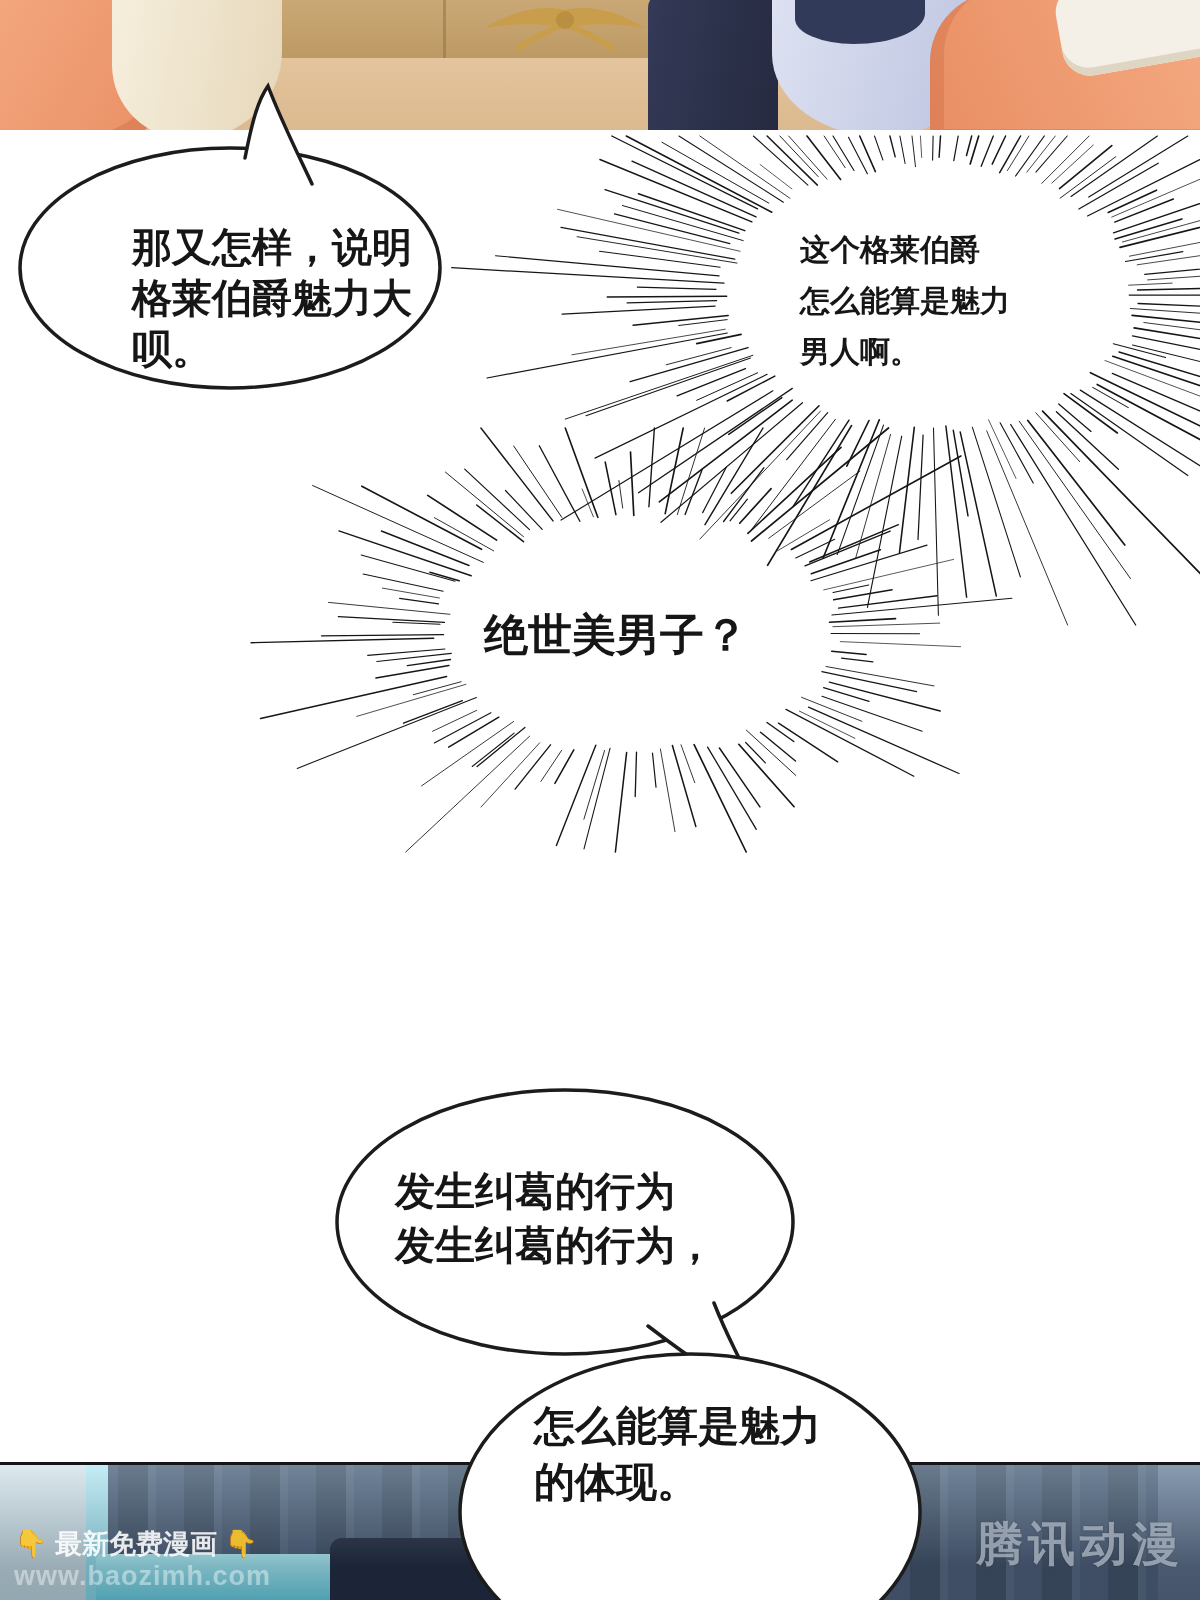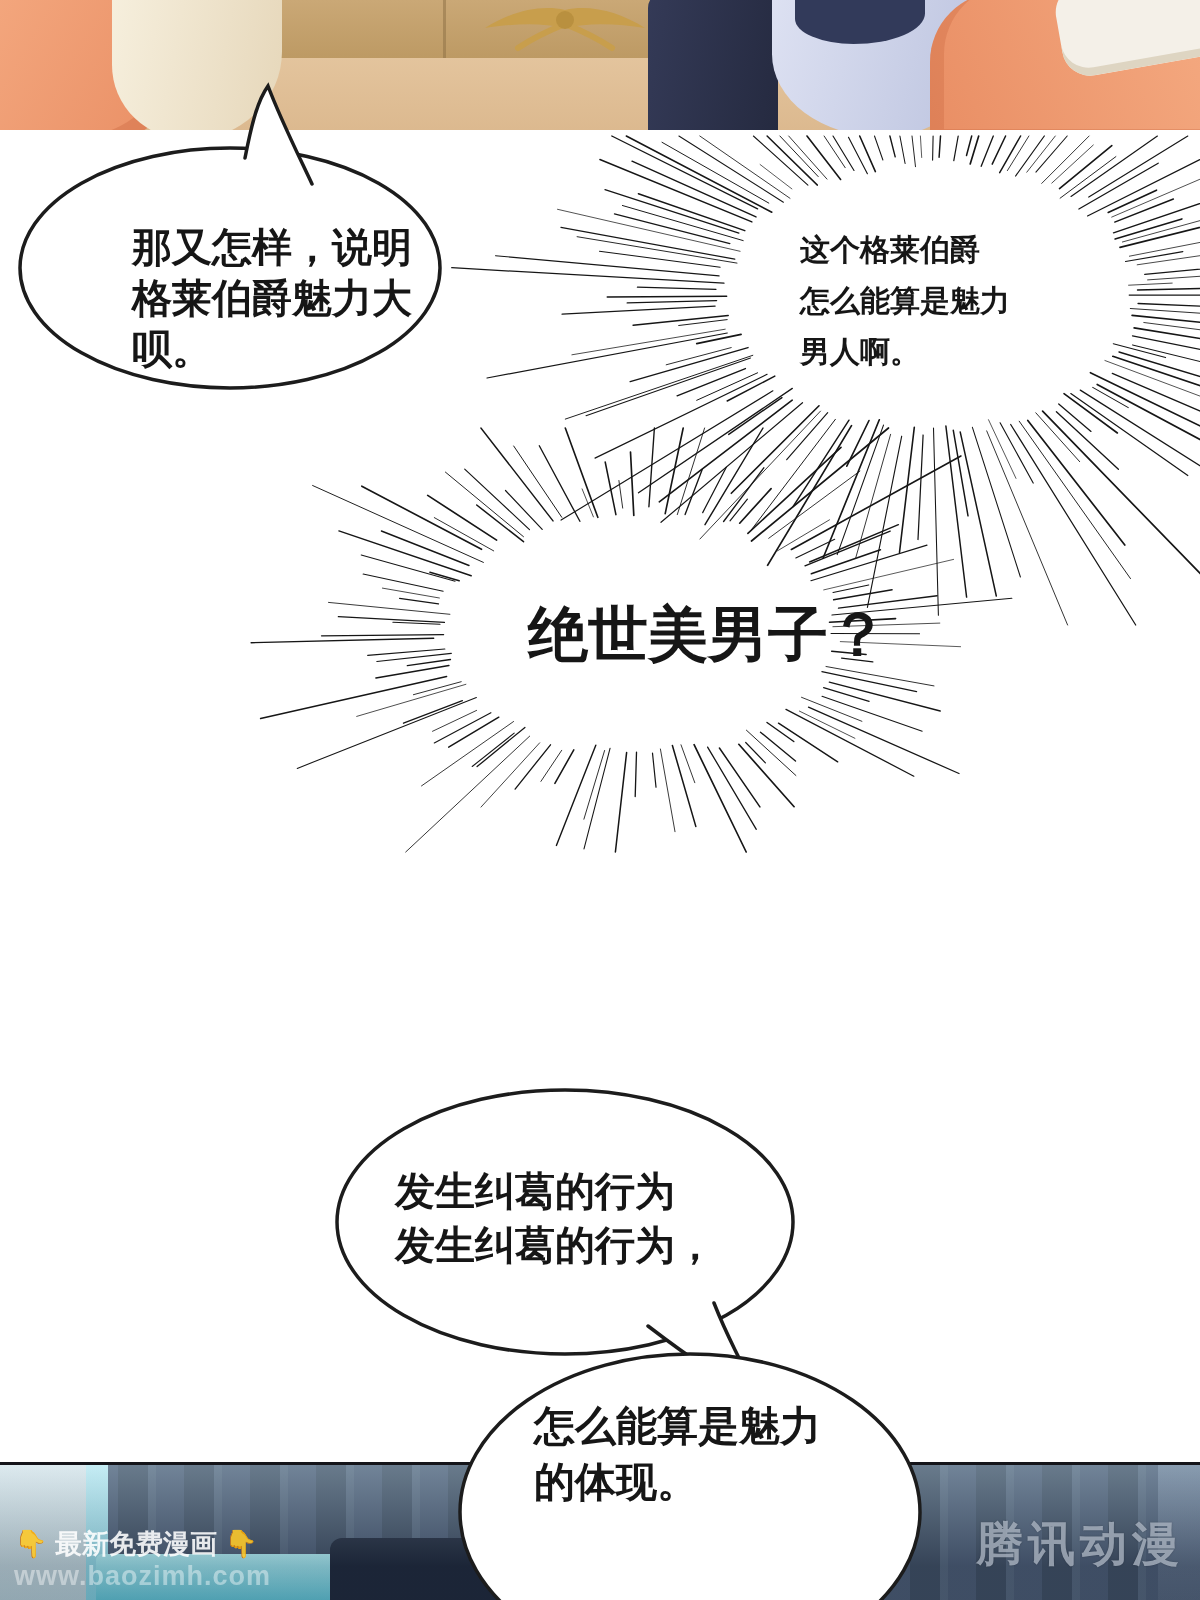--- a/index.html
+++ b/index.html
@@ -371,21 +371,21 @@
     <div>格莱伯爵魅力大</div>
     <div>呗。</div>
   </div>
 
   <div class="bubble-text" style="left:800px; top:224px; font-size:30px; line-height:51px;">
     <div>这个格莱伯爵</div>
     <div>怎么能算是魅力</div>
     <div>男人啊。</div>
   </div>
 
-  <div class="bubble-text" style="left:528px; top:610px; font-size:60px; line-height:50px;">
+  <div class="bubble-text" style="left:484px; top:610px; font-size:44px; line-height:50px;">
     <div>绝世美男子？</div>
   </div>
 
   <div class="bubble-text" style="left:395px; top:1164px; font-size:40px; line-height:54px;">
     <div>发生纠葛的行为</div>
     <div>发生纠葛的行为，</div>
   </div>
 
   <div class="bubble-text" style="left:534px; top:1398px; font-size:41px; line-height:56px;">
     <div>怎么能算是魅力</div>

